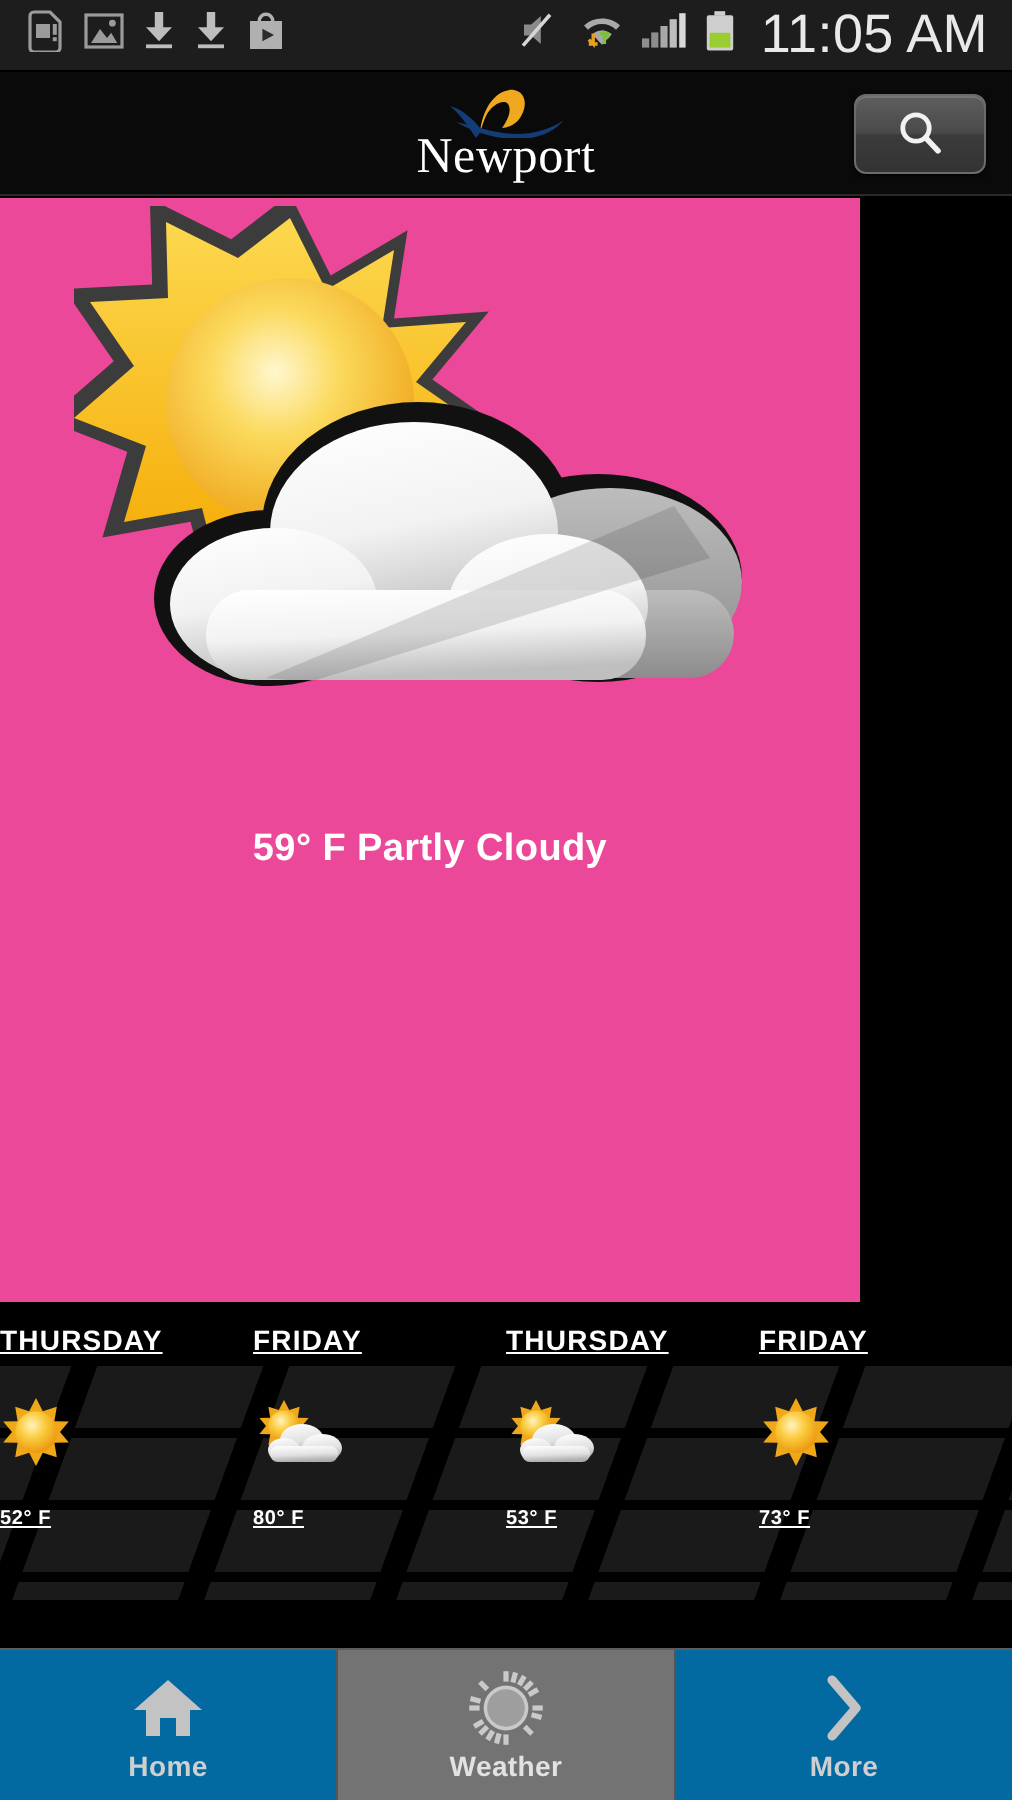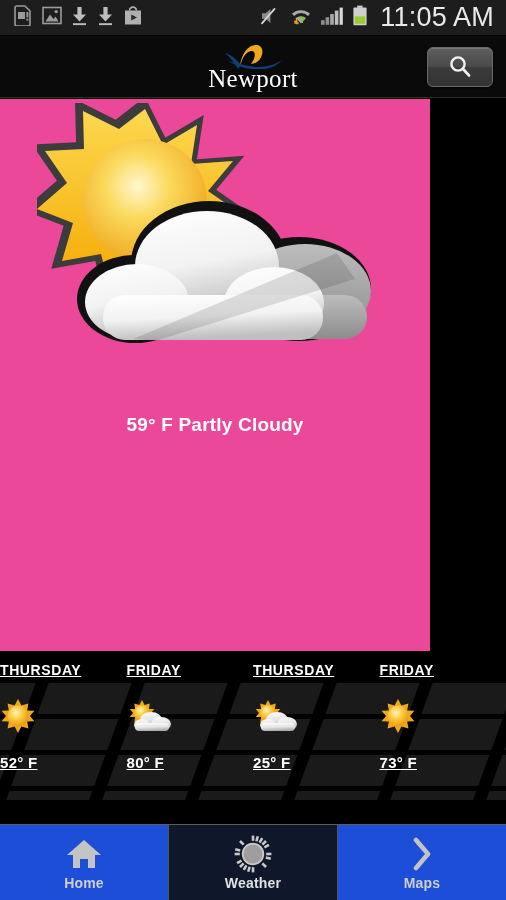--- a/index.html
+++ b/index.html
@@ -97,42 +97,42 @@
   .fc-col{
     flex:1 1 0; position:relative;
     display:flex; flex-direction:column; align-items:flex-start;text-decoration:underline;
   }
   .fc-day{
     font-size:14px; font-weight:bold; color:#fff;
     letter-spacing:.6px; margin-top:11px;
   }
   .fc-icon{ margin-top:21px; height:34px; display:flex; align-items:center; }
   .fc-temp{
-    font-size:15px; font-weight:bold; color:#fff;
+    font-size:10px; font-weight:bold; color:#fff;
     margin-top:21px; letter-spacing:.3px;
   }
 
   
   #navbar{
     position:absolute; bottom:0; left:0; width:506px; height:76px;
     background:#4a4a4a;
     display:flex;
     border-top:1px solid #5c5c5c;
   }
   .nav-item{
     flex:1 1 0;
     position:relative;
     display:flex; flex-direction:column;
     align-items:center; justify-content:center;
     border-right:1px solid #555;
-    background:#1d4ed8;
+    background:#0369a1;
     cursor:pointer;
   }
   .nav-item:last-child{ border-right:none; }
-  .nav-item.active{ background:#0f172a;text-align:right; }
+  .nav-item.active{ background:#737373;text-align:right; }
   .nav-ico{ height:40px; display:flex; align-items:center; justify-content:center; }
   .nav-label{
     font-size:14px; font-weight:bold; color:#cfcfcf;
     margin-top:1px; letter-spacing:.2px;
   }
   .nav-item.active .nav-label{ color:#e2e2e2; }
 </style>
 </head>
 <body>
 
@@ -388,21 +388,21 @@
           <path d="M15,1 L17.6,6 L22.8,4.4 L21.9,9.9 L27.3,10 L24,14 L27.3,18 L21.9,18.1 L22.8,23.6 L17.6,22 L15,27 L12.4,22 L7.2,23.6 L8.1,18.1 L2.7,18 L6,14 L2.7,10 L8.1,9.9 L7.2,4.4 L12.4,6 Z" fill="#EFA81A"></path>
           <circle cx="15" cy="14" r="7.8" fill="url(#fsun3)"></circle>
           <g fill="url(#fcl3)">
             <ellipse cx="24" cy="21" rx="11" ry="8"></ellipse>
             <ellipse cx="34" cy="25" rx="10" ry="7"></ellipse>
             <ellipse cx="15" cy="26" rx="8" ry="6"></ellipse>
             <rect x="8" y="24" width="34" height="8" rx="4"></rect>
           </g>
         </svg>
       </div>
-      <div class="fc-temp">25° F</div>
+      <div class="fc-temp">53° F</div>
     </div>
 
     <div class="fc-col">
       <div class="fc-day">FRIDAY</div>
       <div class="fc-icon">
         <svg width="36" height="36" viewBox="0 0 36 36">
           <defs>
               <radialGradient id="fsun4" cx="40%" cy="34%" r="66%">
             <stop offset="0%" stop-color="#FFF3C0"></stop>
                 <stop offset="48%" stop-color="#FBCB3E"></stop>
@@ -469,15 +469,15 @@
     </div>
     <div class="nav-label">Weather</div>
   </div>
 
   <div class="nav-item">
     <div class="nav-ico">
       <svg width="26" height="34" viewBox="0 0 26 34">
         <path d="M7 3 L19 17 L7 31" fill="none" stroke="#c3c3c3" stroke-width="4.6" stroke-linecap="round" stroke-linejoin="round"></path>
       </svg>
     </div>
-    <div class="nav-label">Maps</div>
+    <div class="nav-label">More</div>
   </div>
 </div>
 
 </body></html>

